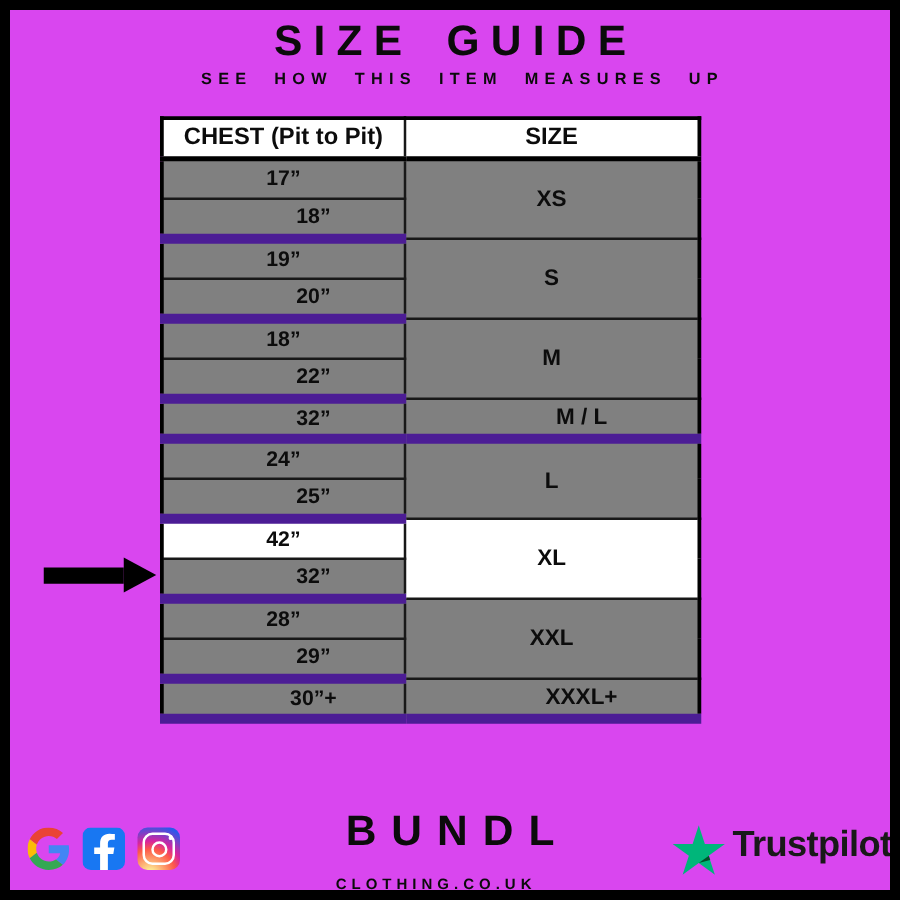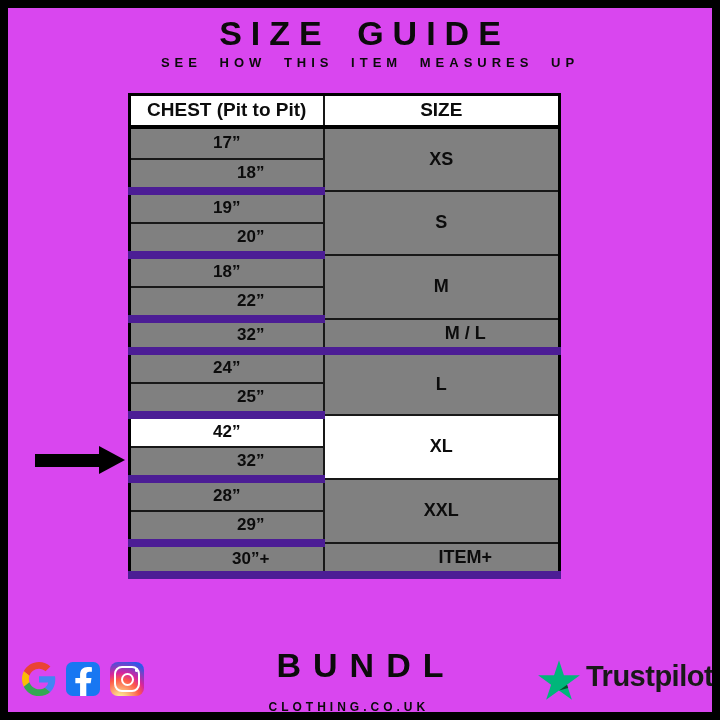--- a/index.html
+++ b/index.html
@@ -231,21 +231,21 @@
         </tr>
         <tr>
           <td>28”</td>
           <td class="size-col" rowspan="2">XXL</td>
         </tr>
         <tr class="group-end">
           <td>29”</td>
         </tr>
         <tr class="group-end">
           <td>30”+</td>
-          <td class="size-col" rowspan="1">ITEM+</td>
+          <td class="size-col" rowspan="1">XXXL+</td>
         </tr>
       </tbody>
   </table>
 
   <div class="social">
     <span class="icon google-icon">
       <svg viewBox="0 0 48 48" aria-hidden="true">
         <path fill="#EA4335" d="M24 9.5c3.54 0 6.71 1.22 9.21 3.6l6.85-6.85C35.9 2.38 30.47 0 24 0 14.62 0 6.51 5.38 2.56 13.22l7.98 6.19C12.43 13.72 17.74 9.5 24 9.5z"></path>
         <path fill="#4285F4" d="M46.98 24.55c0-1.57-.15-3.09-.38-4.55H24v9.02h12.94c-.58 2.96-2.26 5.48-4.78 7.18l7.73 6c4.51-4.18 7.09-10.36 7.09-17.65z"></path>
         <path fill="#FBBC05" d="M10.53 28.59c-.48-1.45-.76-2.99-.76-4.59s.27-3.14.76-4.59l-7.98-6.19C.92 16.46 0 20.12 0 24c0 3.88.92 7.54 2.56 10.78l7.97-6.19z"></path>

